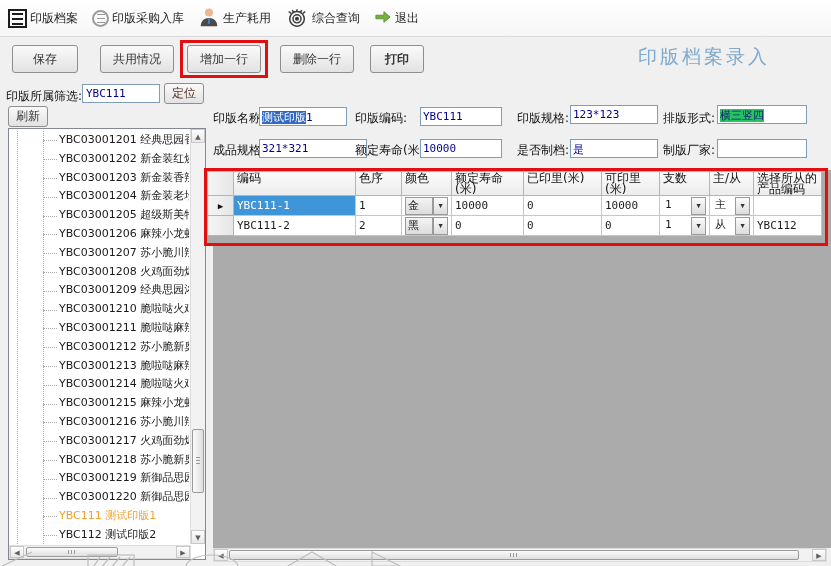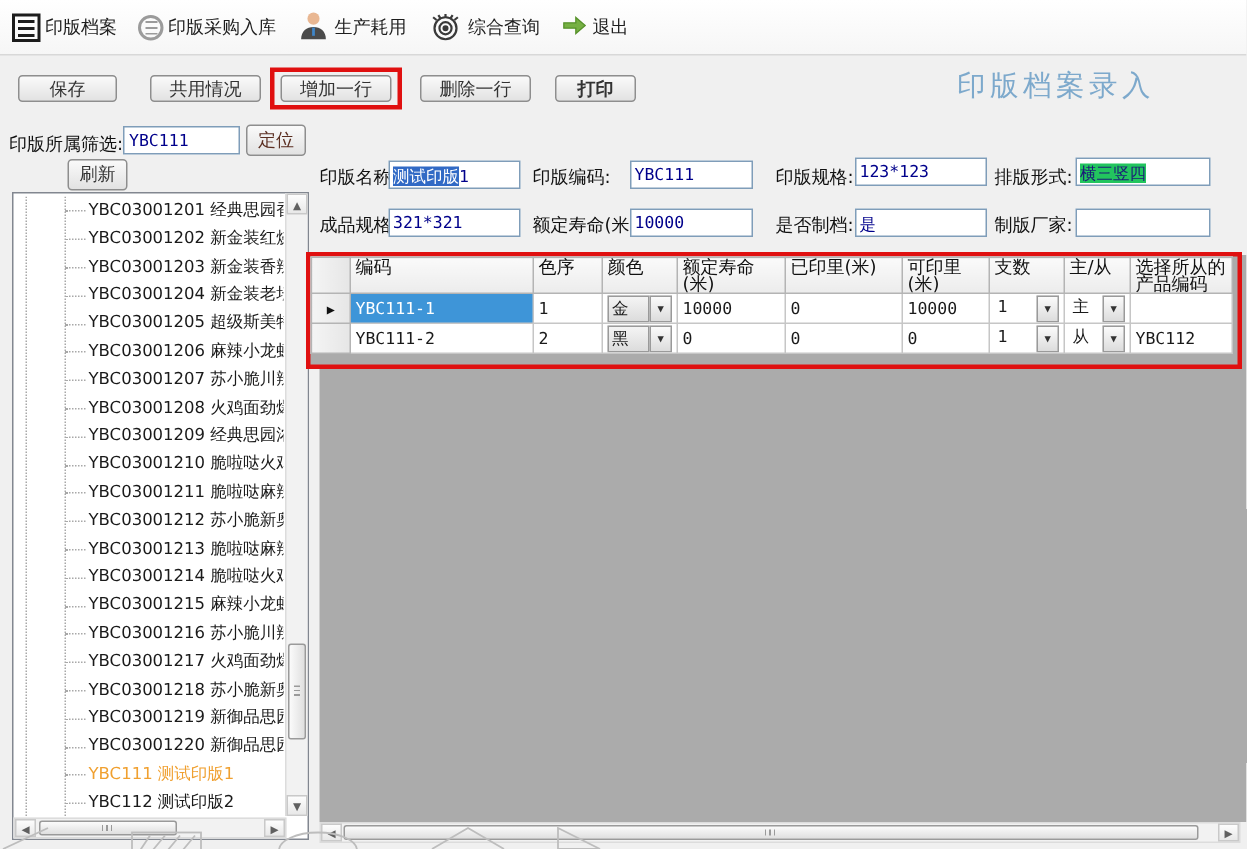--- a/index.html
+++ b/index.html
@@ -13,29 +13,29 @@
   .ic { display:inline-block; }
   .icon-menu-box { width:19px; height:19px; border:2px solid #1c1c1c; background:
       repeating-linear-gradient(#1c1c1c 0 2px, transparent 2px 5px);
       background-size:11px 12px; background-repeat:no-repeat; background-position:2px 2px; }
   .icon-menu-circle { width:17px; height:17px; border:2px solid #9b9b9b; border-radius:50%; background:
       repeating-linear-gradient(#9b9b9b 0 1.5px, transparent 1.5px 4px);
       background-size:8px 9px; background-repeat:no-repeat; background-position:2.5px 2.5px; }
 
   
   .action-bar { position:absolute; left:0; top:38px; width:831px; height:42px; display:flex; align-items:center; }
-  .btn { height:18px; border:1px solid #8e8e8e; border-radius:3px; background:linear-gradient(#fafafa,#e2e2e2); font-size:12px; color:#333; padding:0 12px; font-family:inherit; cursor:pointer; }
+  .btn { height:28px; border:1px solid #8e8e8e; border-radius:3px; background:linear-gradient(#fafafa,#e2e2e2); font-size:12px; color:#333; padding:0 12px; font-family:inherit; cursor:pointer; }
   .red-wrap { border:3px solid #e01010; padding:2px 4px; margin-left:6px; display:inline-block; }
   .page-title { position:absolute; left:638px; top:44px; font-size:19px; letter-spacing:3px; color:#7da9cc; }
 
   
   .filter-label { position:absolute; left:6px; top:88px; font-size:12px; color:#111; }
   .filter-input { position:absolute; left:82px; top:84px; width:78px; height:19px; background:#fff; border:1px solid #7f9db9; font:11px "DejaVu Sans Mono",monospace; color:#00008b; padding:2px 3px; }
   .btn-locate { position:absolute; left:164px; top:83px; height:21px; padding:0 7px; color:#5a2d20; }
-  .btn-refresh { position:absolute; left:8px; top:106px; height:21px; padding:0 7px;margin-left:37px; }
+  .btn-refresh { position:absolute; left:8px; top:106px; height:21px; padding:0 7px; }
 
   .tree-box { position:absolute; left:8px; top:128px; width:198px; height:432px; background:#fff; border:1px solid #828790; }
   .tree-items { position:absolute; left:0; top:2px; right:16px; bottom:15px; overflow:hidden; }
   .guide { position:absolute; top:0; bottom:0; border-left:1px dotted #a8a8a8; }
   .g1 { left:8px; } .g2 { left:34px; }
   .tree-item { position:relative; margin-left:50px; line-height:18.8px; font-size:11px; white-space:nowrap; color:#1a1a1a; cursor:pointer; font-family:"DejaVu Sans","Liberation Sans",sans-serif; }
   .tree-item::before { content:""; position:absolute; left:-16px; top:50%; width:14px; border-top:1px dotted #a8a8a8; }
   .tree-item.sel { color:#f0a030; }
 
   
@@ -184,21 +184,21 @@
   <span class="fld-label" style="left:142px; top:30px;">印版编码:</span>
   <div class="fld-input" style="left:207px; top:27px; width:82px;">YBC111</div>
 
   <span class="fld-label" style="left:304px; top:30px;">印版规格:</span>
   <div class="fld-input" style="left:357px; top:25px; width:88px;">123*123</div>
 
   <span class="fld-label" style="left:450px; top:30px;">排版形式:</span>
   <div class="fld-input" style="left:504px; top:25px; width:90px;"><span class="sellight">横三竖四</span></div>
 
   <span class="fld-label" style="left:0; top:62px;">成品规格:</span>
-  <div class="fld-input" style="left:46px; top:59px; width:88px;">321*321</div>
+  <div class="fld-input" style="left:46px; top:59px; width:108px;">321*321</div>
 
   <span class="fld-label" style="left:142px; top:62px;">额定寿命(米)</span>
   <div class="fld-input" style="left:207px; top:59px; width:82px;">10000</div>
 
   <span class="fld-label" style="left:304px; top:62px;">是否制档:</span>
   <div class="fld-input" style="left:357px; top:59px; width:88px;">是</div>
 
   <span class="fld-label" style="left:450px; top:62px;">制版厂家:</span>
   <div class="fld-input" style="left:504px; top:59px; width:90px;"></div>
 </div>

